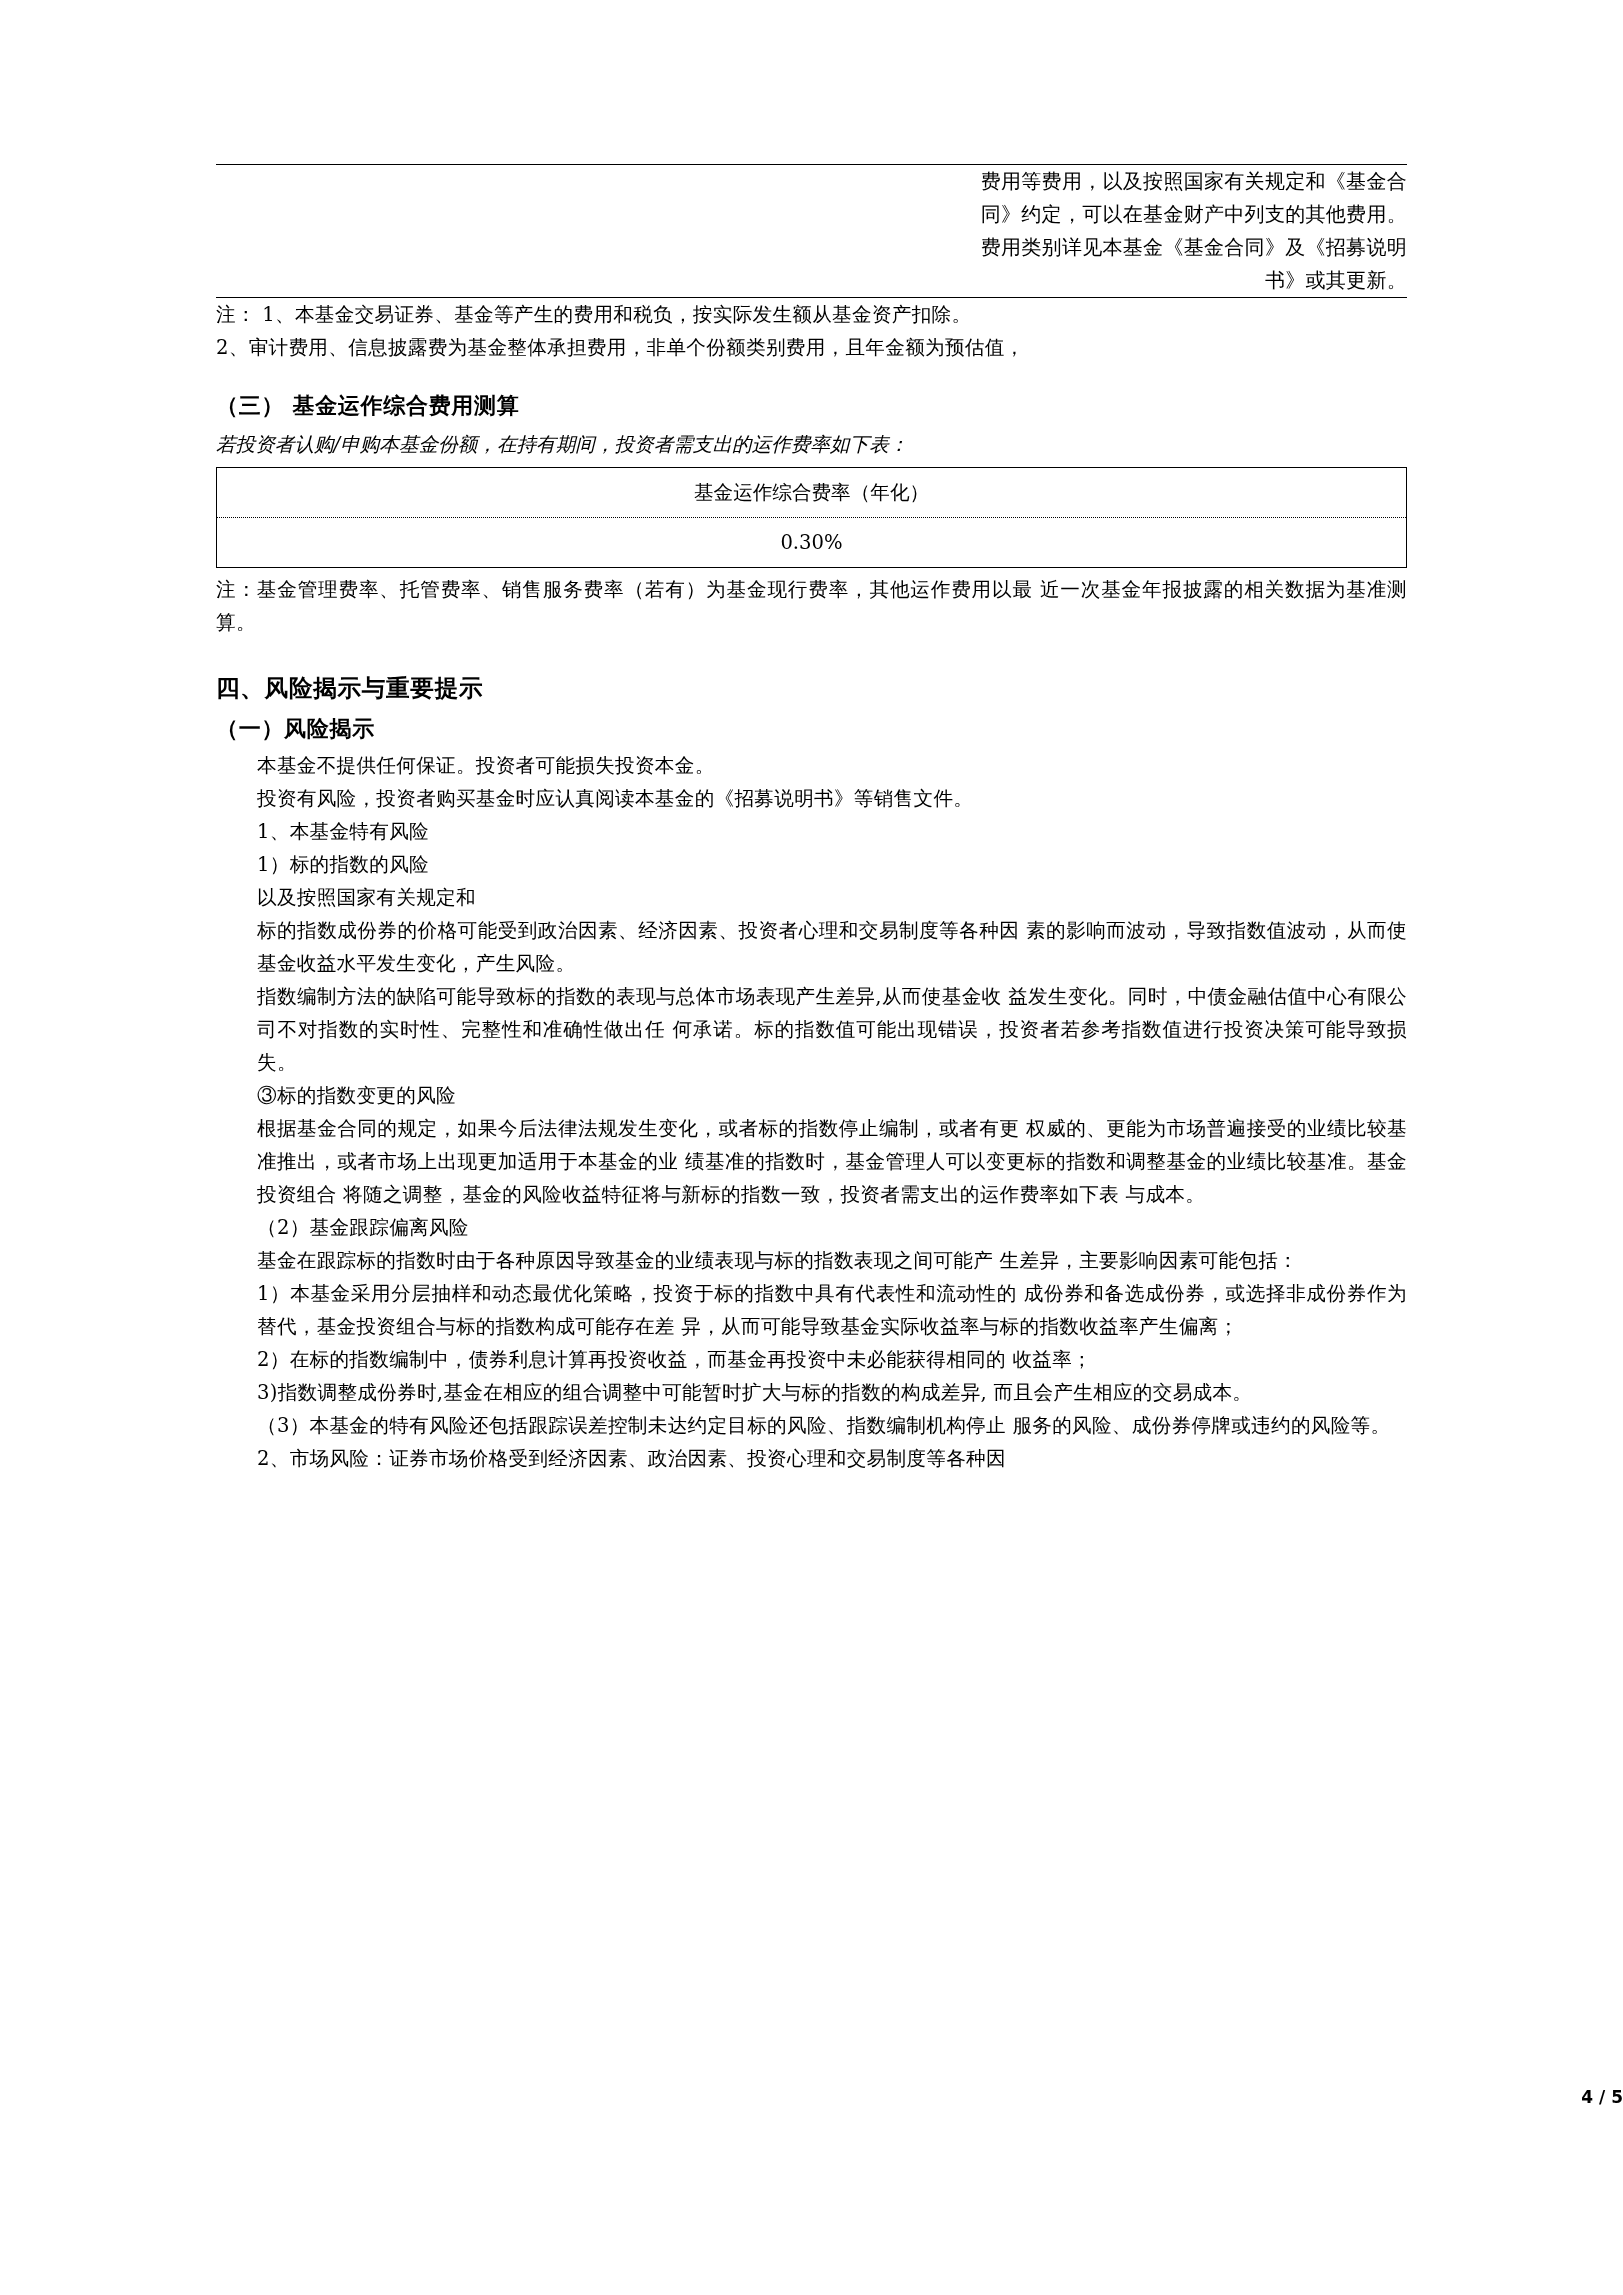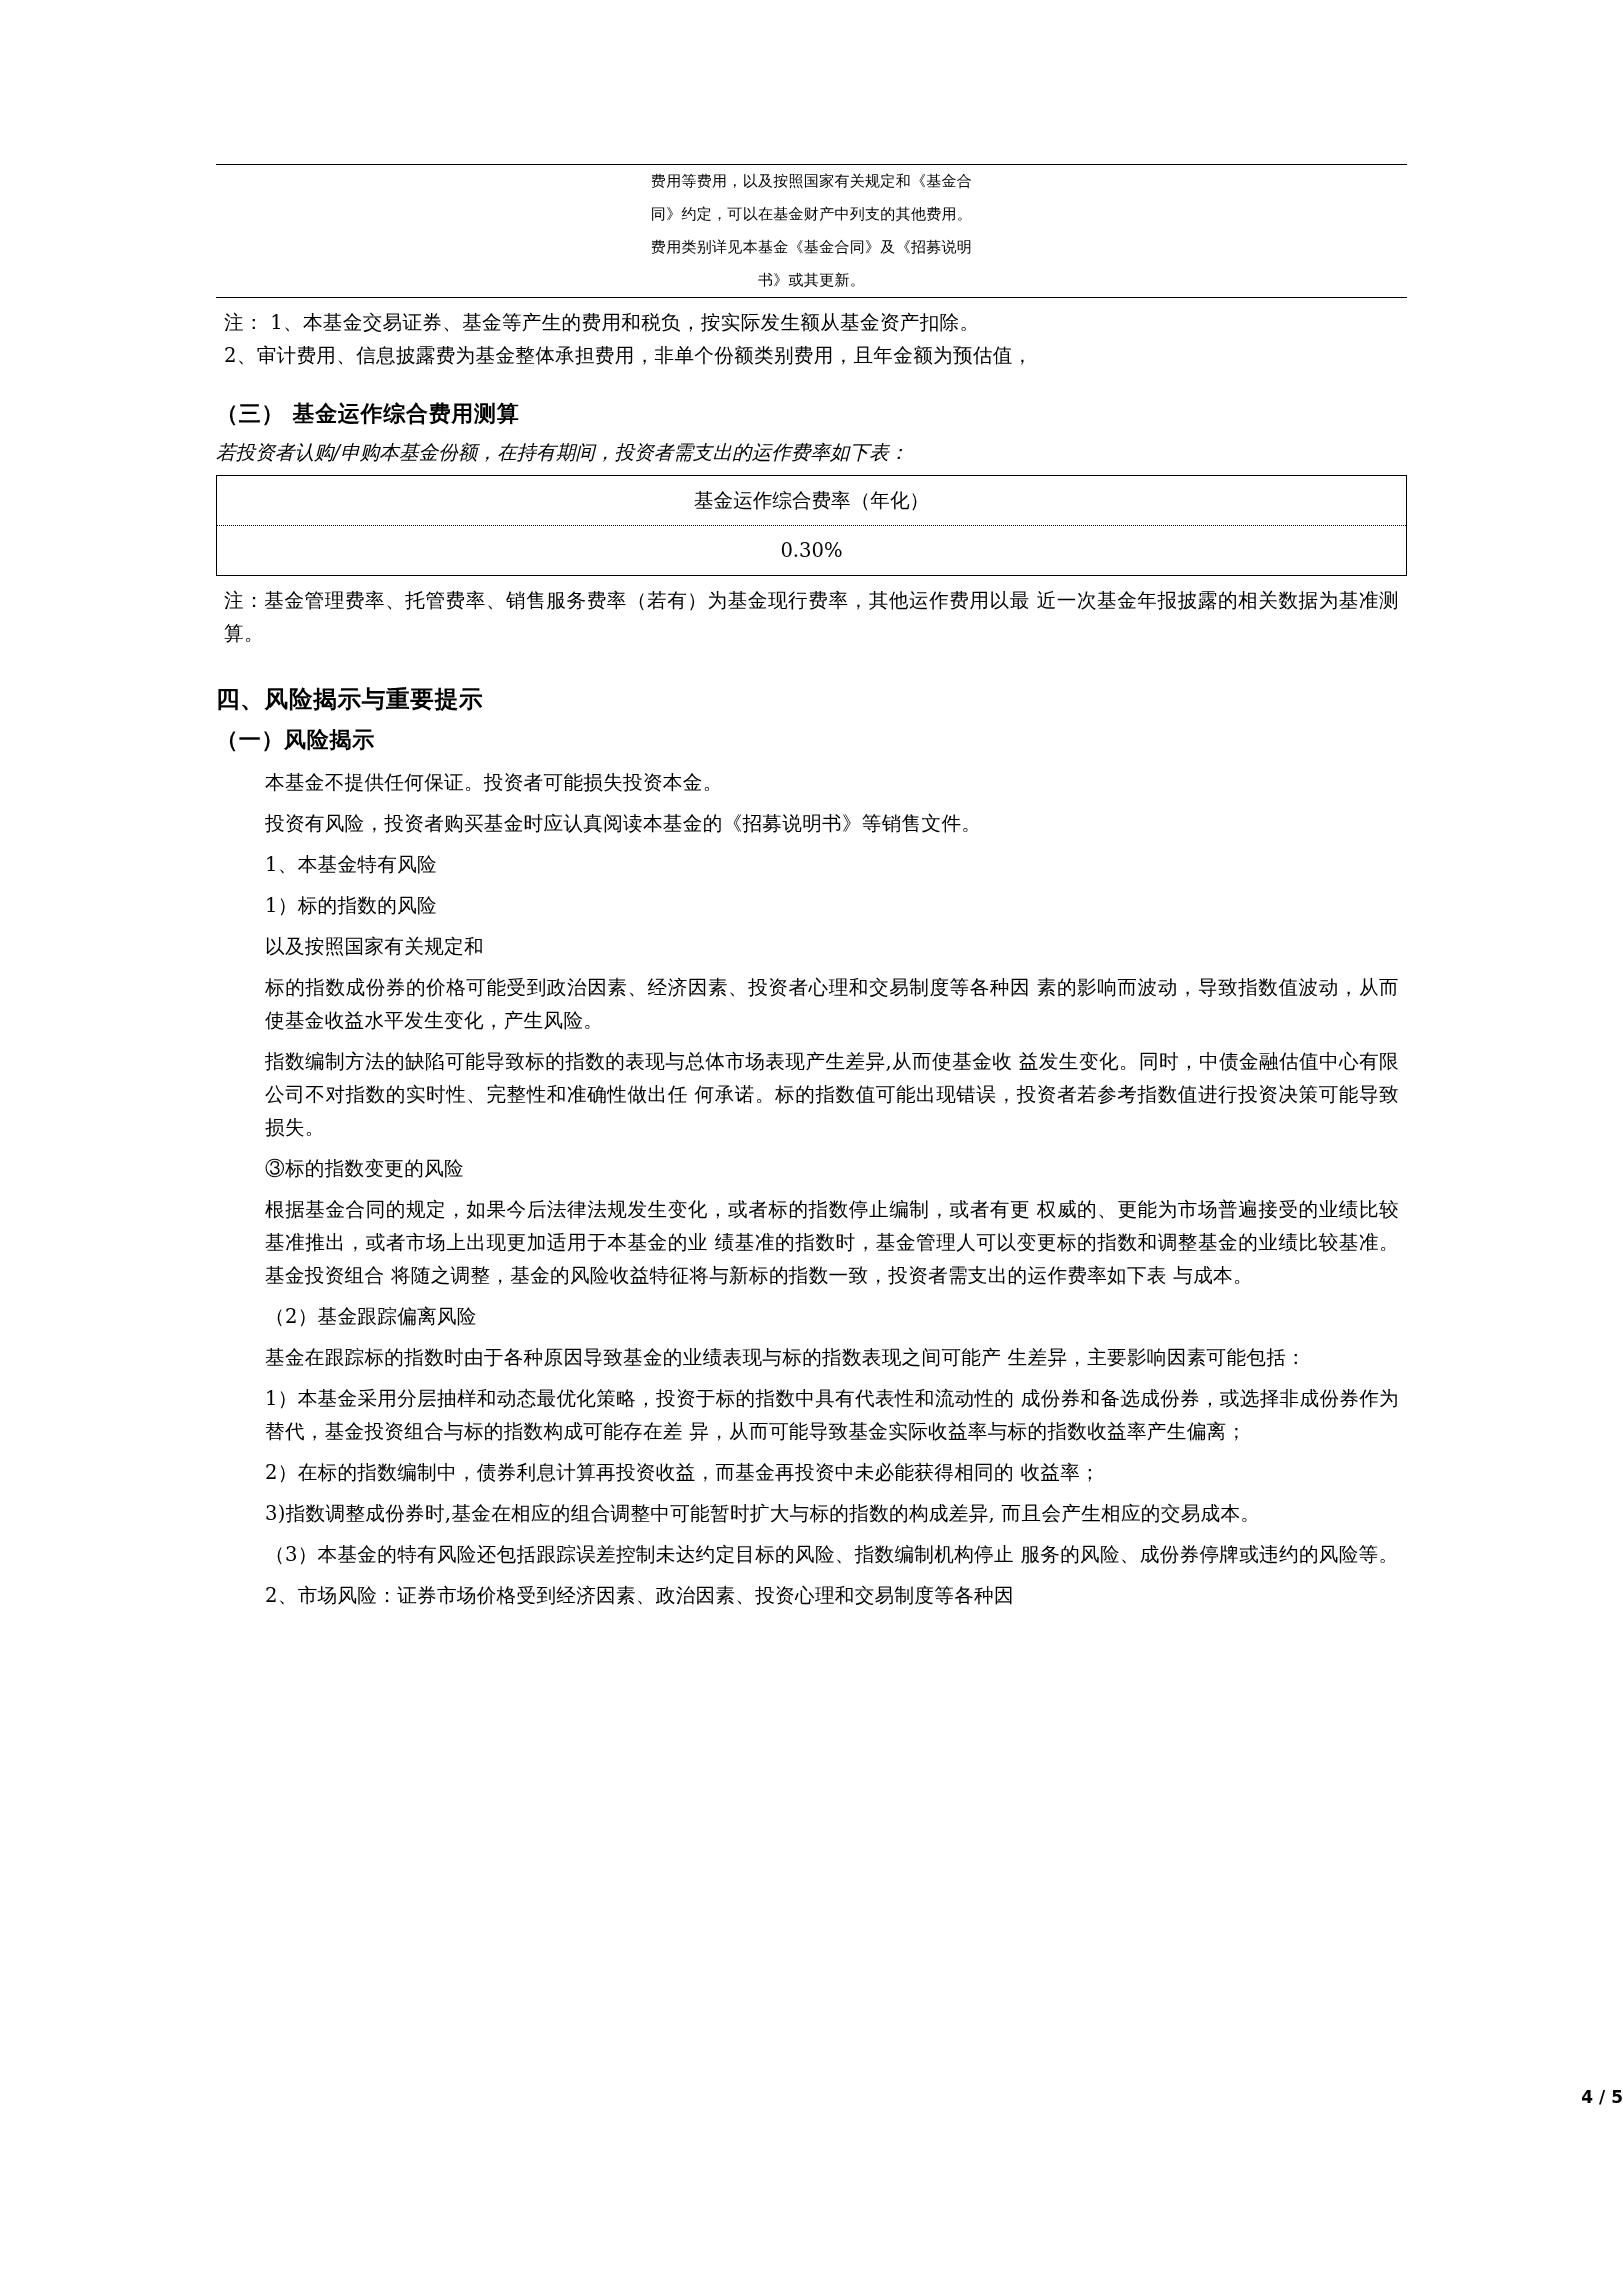--- a/index.html
+++ b/index.html
@@ -35,31 +35,32 @@
     border-collapse: collapse;
     border-top: 1.3px solid #000;
     border-bottom: 1.3px solid #000;
   }
   .top-table td {
     padding: 0;
     text-align: center;
     vertical-align: top;
   }
   .tt-line {
-    font-size: 15px;
+    font-size: 20px;
     line-height: 33px;
     letter-spacing: 0.3px;
     white-space: nowrap;
+    text-align: right;
   }
   .tt-cell-1 { padding: 5.2px 0 3.9px 0; }
   .tt-cell-2 { padding: 1.3px 0 6.5px 0; }
 
   
   p, div.para {
-    margin: 8px;
+    margin: 0;
     font-size: 19.6px;
     line-height: 33px;
     letter-spacing: 0.3px;
     text-align: justify;
     text-justify: inter-ideograph;
   }
   .note-block {
     margin-top: 3.9px;
   }
   .note-block .ln { display: block; }

